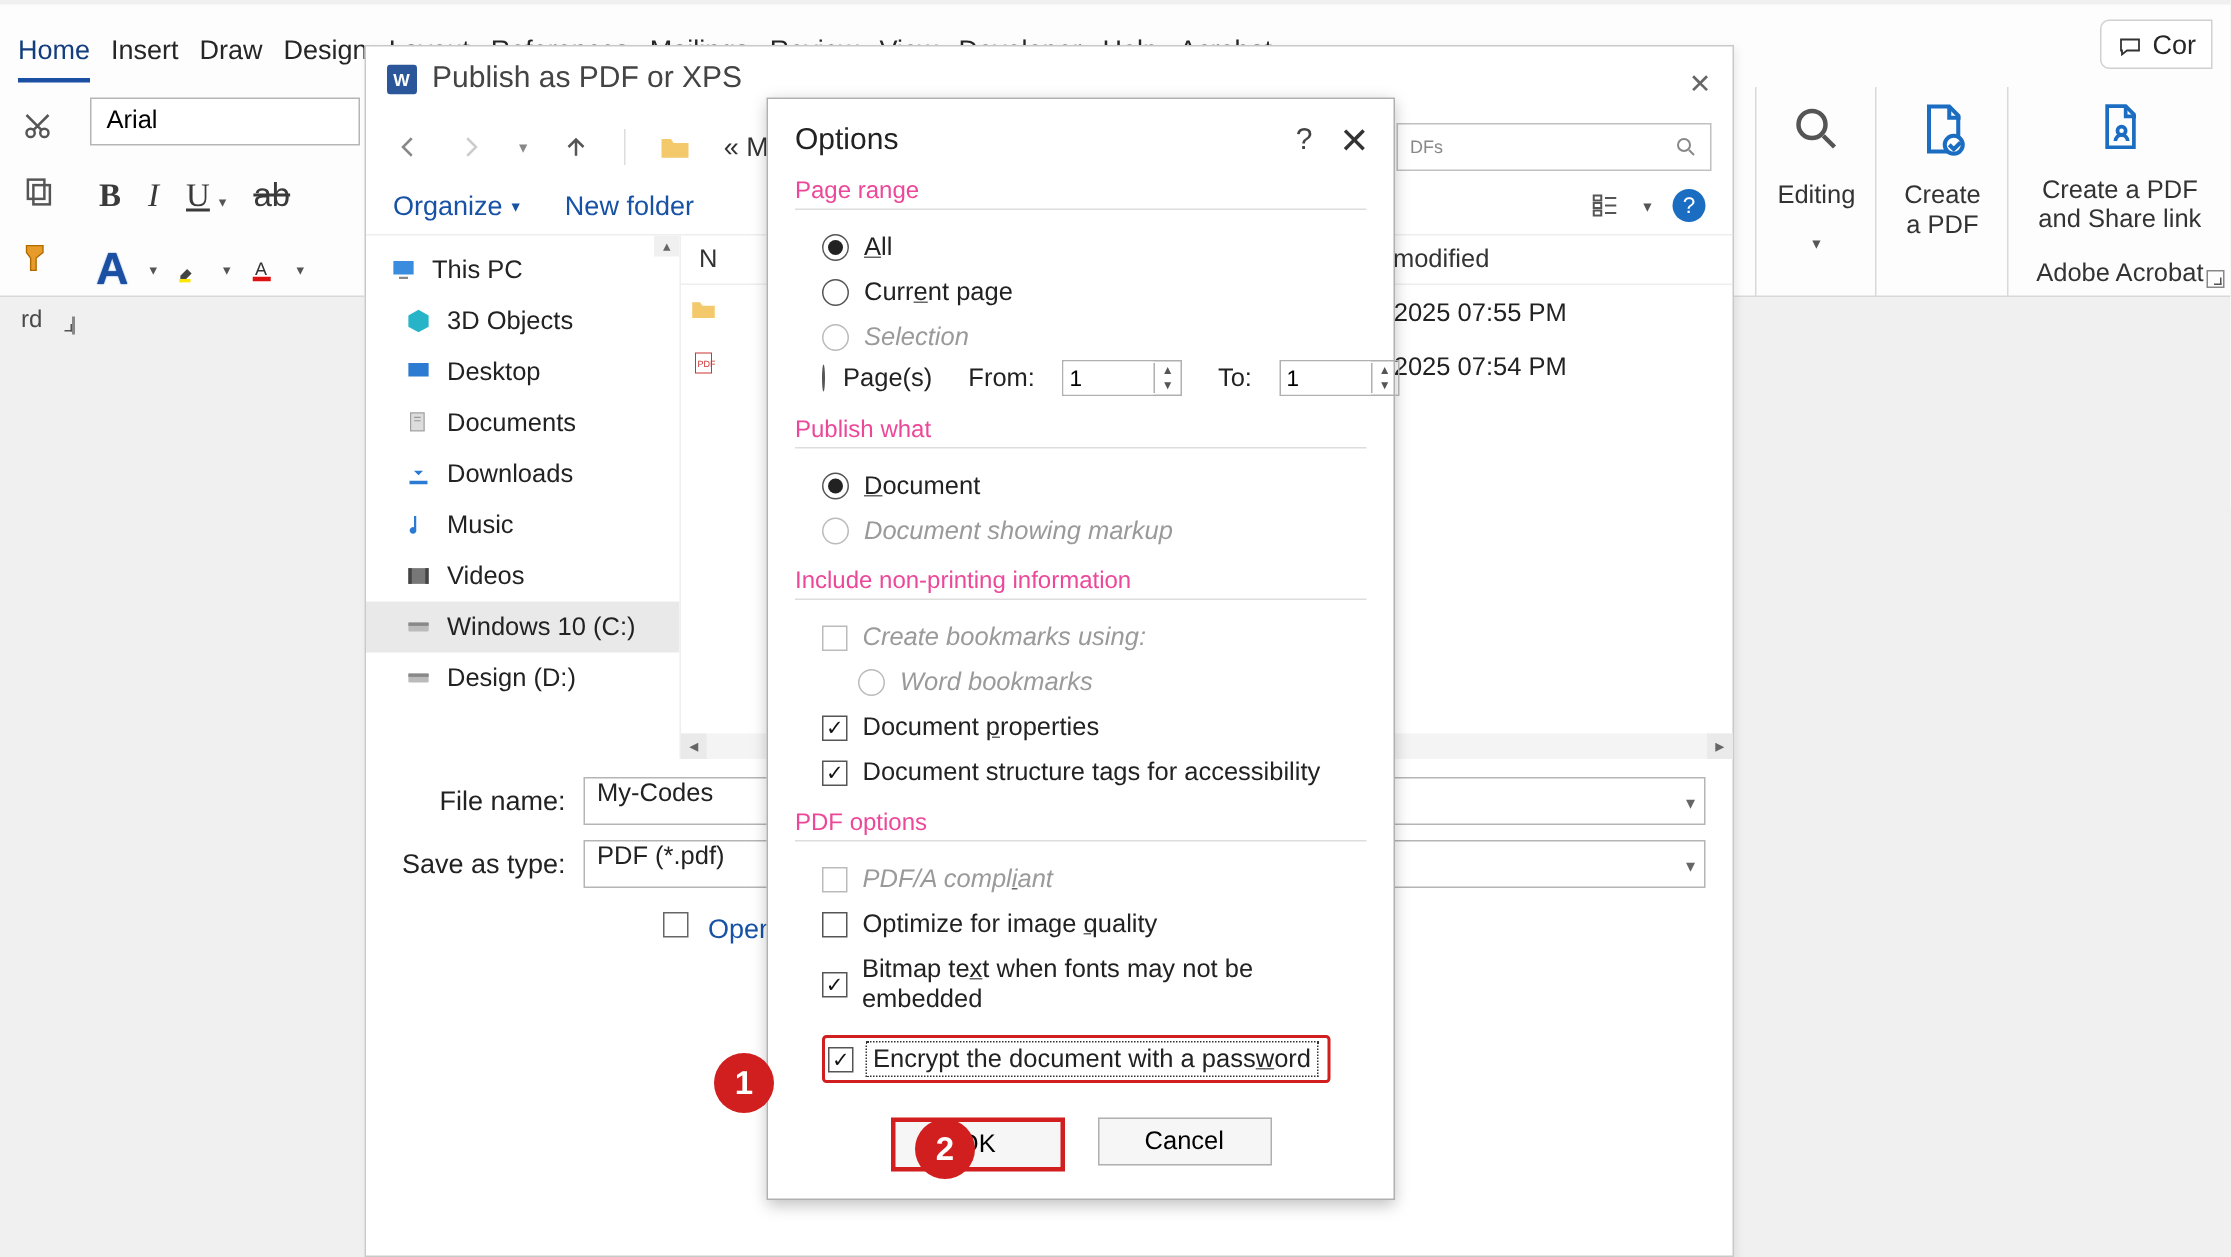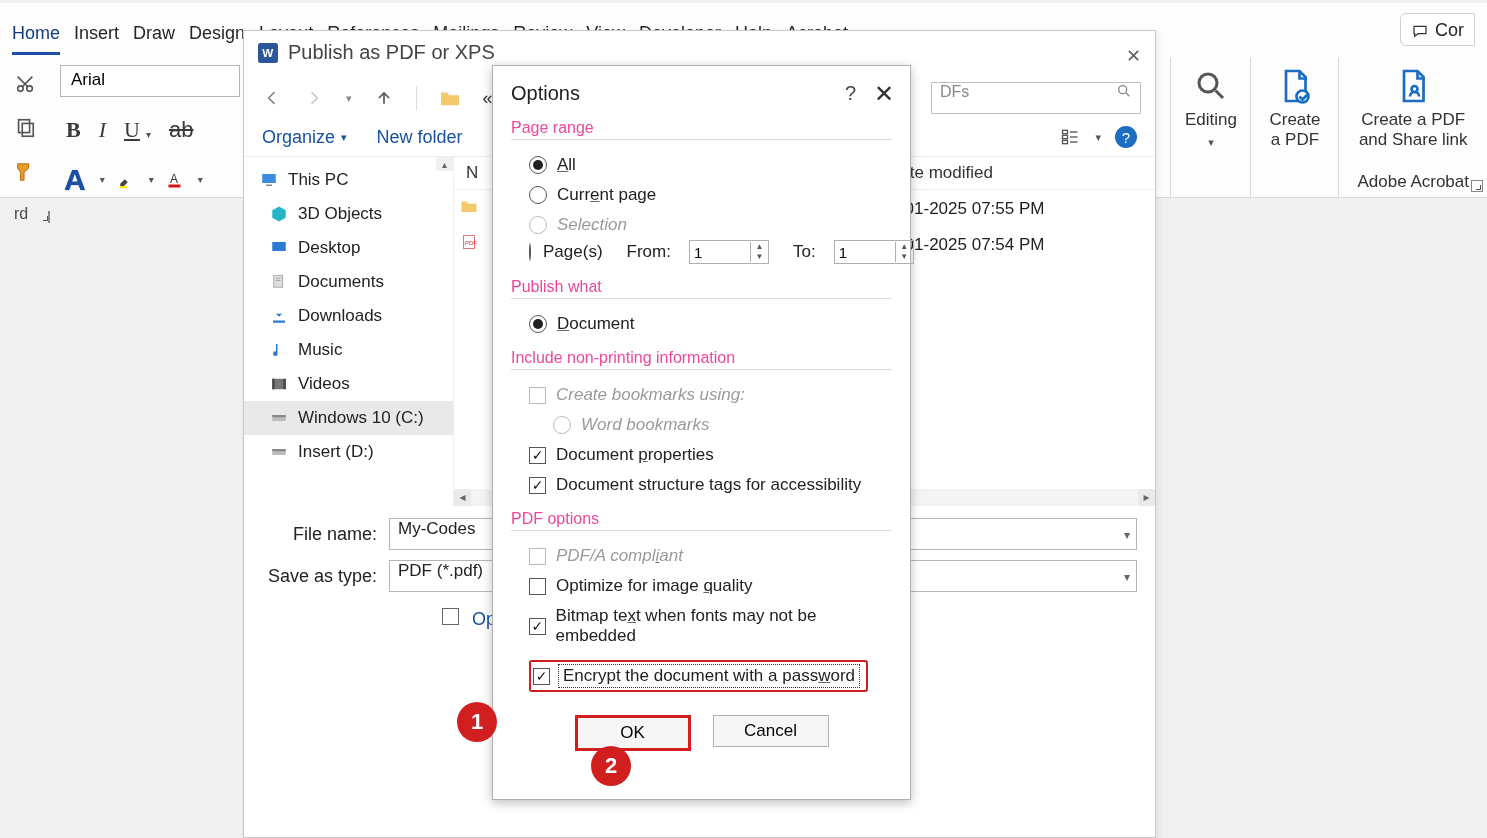--- a/index.html
+++ b/index.html
@@ -26,40 +26,40 @@
 .font-row .caret { font-size:10px; color:#555; margin-left:-12px; position:relative; top:5px;}
 .style-row { display:flex; gap:12px; align-items:center; padding-left:4px;}
 .textFx { color:#1a4fa3; font-weight:700; font-size:30px; text-shadow:0 0 1px #1a4fa3; margin-right:2px;}
 .highlighter { width:20px;height:18px; }
 .font-color { width:20px; height:18px; }
 .dialog-launcher { width:12px;height:12px; border:1px solid #888; position:relative; margin-left:14px; align-self:flex-end;}
 .dialog-launcher::after { content:""; position:absolute; right:1px; bottom:1px; width:4px; height:4px; border-right:1px solid #555; border-bottom:1px solid #555;}
 
 
 .ribbon-right { position:absolute; right:0; top:55px; display:flex; height:140px; }
-.group { border-left:1px solid #d9d9d9; padding:10px 18px 0 18px; text-align:center; display:flex; flex-direction:column; align-items:center; justify-content:flex-start; gap:6px; font-size:17px; color:#333;}
+.group { border-left:1px solid #d9d9d9; padding:10px 18px 0 18px; text-align:center; display:flex; flex-direction:column; align-items:center; justify-content:flex-start; gap:16px; font-size:17px; color:#333;}
 .group svg { width:36px; height:36px; }
 .group .cap { margin-top:auto; margin-bottom:6px; font-size:17px; color:#333; }
 .group .lbl { font-size:17px; line-height:1.15;}
 .rd-icon { color:#555; }
 .pdf-ic { color:#1b6dc1; }
 .editing-col { width:80px; }
 .launcher-sq { position:absolute; right:4px; bottom:6px; width:12px; height:12px; border:1px solid #888;}
 .launcher-sq::after{content:"";position:absolute;right:1px;bottom:1px;width:4px;height:4px;border-right:1px solid #555;border-bottom:1px solid #555;}
 
 
 .publish { position:absolute; left:243px; top:30px; width:913px; height:808px; background:#fff; border:1px solid #c9c9c9; box-shadow:2px 2px 6px rgba(0,0,0,.08);}
 .publish-title { display:flex; align-items:center; gap:10px; padding:10px 14px; font-size:20px; color:#444;}
 .publish-title svg { width:20px; height:20px; }
 .publish-close { position:absolute; right:14px; top:14px; font-size:18px; color:#666; cursor:pointer;}
 .nav-row { display:flex; align-items:center; gap:22px; padding:8px 14px 8px 18px; color:#555; font-size:20px;}
 .nav-row svg.navarr { width:20px; height:20px; }
 .nav-row svg.folder { width:22px; height:18px; }
 .crumbs { flex:0 0 auto; font-size:18px; color:#333;}
-.search-box { margin-left:auto; border:1px solid #c0c0c0; width:210px; height:32px; display:flex; align-items:flex-start; padding:0 8px; color:#888; font-size:16px;}
+.search-box { margin-left:auto; border:1px solid #c0c0c0; width:210px; height:32px; display:flex; align-items:center; padding:0 8px; color:#888; font-size:12px;}
 .search-box svg { width:16px; height:16px; margin-left:auto;}
 .toolbar-row { display:flex; align-items:center; gap:30px; padding:4px 18px 8px 18px; font-size:18px; color:#1852a5;}
 .toolbar-row .organize { display:flex; align-items:center; gap:6px;}
 .toolbar-row .view-icons { margin-left:auto; display:flex; align-items:center; gap:14px; color:#555;}
 .toolbar-row .help-ic { width:22px;height:22px; background:#1b6dc1; color:#fff; border-radius:50%; display:flex; align-items:center; justify-content:center; font-size:15px;}
 
 .explorer { display:flex; height:350px; border-top:1px solid #eee;}
 .nav-pane { width:210px; border-right:1px solid #eee; overflow:hidden; position:relative; padding-top:6px;}
 .nav-scroll { position:absolute; right:0; top:0; width:17px; height:14px; background:#f0f0f0; display:flex; align-items:center; justify-content:center; font-size:10px; color:#666;}
 .nav-item { display:flex; align-items:center; gap:10px; padding:7px 10px 7px 26px; font-size:17px; color:#222; cursor:pointer;}
@@ -80,21 +80,21 @@
 .form-row { display:flex; align-items:center; gap:12px; margin-bottom:10px;}
 .form-row label { width:115px; text-align:right;}
 .text-in { flex:1; height:32px; border:1px solid #b5b5b5; padding:0 26px 0 8px; font-size:17px; position:relative;}
 .text-in .dd { position:absolute; right:6px; top:9px; font-size:12px; color:#666;}
 .check-in { width:17px; height:17px; border:1px solid #666; display:inline-block; margin-right:8px;}
 .blue-link { color:#1852a5;}
 .right-opts { margin-left:350px; margin-top:-8px; display:flex; flex-direction:column; gap:10px; font-size:18px;}
 .opt-btn { width:100px; height:30px; border:1px solid #b5b5b5; background:#f8f8f8; font-size:16px; text-align:center; line-height:28px;}
 
 
-.options { position:absolute; left:492px; top:65px; width:419px; height:735px; background:#fff; border:1px solid #b0b0b0; box-shadow:0 3px 10px rgba(0,0,0,.25); padding:16px 18px 14px 18px; font-size:17px; color:#222;}
+.options { position:absolute; left:511px; top:65px; width:419px; height:735px; background:#fff; border:1px solid #b0b0b0; box-shadow:0 3px 10px rgba(0,0,0,.25); padding:16px 18px 14px 18px; font-size:17px; color:#222;}
 .options h1 { font-size:20px; font-weight:400; margin-bottom:14px;}
 .options .opt-help { position:absolute; right:54px; top:16px; font-size:20px; color:#444;}
 .options .opt-close { position:absolute; right:16px; top:14px; font-size:24px; color:#333; cursor:pointer;}
 .sec-title { font-size:16px; color:#ec4899; margin:8px 0 6px 0;}
 .sec-rule { border-bottom:1px solid #ddd; margin-bottom:10px; padding-bottom:2px;}
 .radio-row, .check-row { display:flex; align-items:center; gap:10px; padding:5px 0 5px 18px; font-size:17px;}
 .radio { width:18px; height:18px; border:1px solid #555; border-radius:50%; display:flex; align-items:center; justify-content:center;}
 .radio.sel::after { content:""; width:10px; height:10px; background:#222; border-radius:50%;}
 .radio.disabled { border-color:#bbb;}
 .chk { width:17px; height:17px; border:1px solid #555; display:flex; align-items:center; justify-content:center; font-size:14px; line-height:1;}
@@ -333,21 +333,21 @@
             <rect x="3" y="8" width="18" height="8" rx="1" fill="#bbb"></rect>
             <rect x="3" y="8" width="18" height="3" fill="#888"></rect>
           </svg>
           <span>Windows 10 (C:)</span>
         </div>
       <div class="nav-item">
           <svg viewBox="0 0 24 24">
             <rect x="3" y="8" width="18" height="8" rx="1" fill="#bbb"></rect>
             <rect x="3" y="8" width="18" height="3" fill="#888"></rect>
           </svg>
-          <span>Insert (D:)</span>
+          <span>Design (D:)</span>
         </div>
     </div>
     <div class="file-pane">
       <div class="file-header">
         <span class="col-name">N</span>
         <span>Date modified</span>
       </div>
       <div class="file-list">
         <div class="file-row">
           <span class="fic"><svg width="18" height="16" viewBox="0 0 24 20">
@@ -432,20 +432,24 @@
           <span>▼</span>
         </span>
       </span>
   </div>
 
   <div class="sec-title sec-rule" style="margin-top:14px;">Publish what</div>
   <div class="radio-row">
       <span class="radio sel"></span>
       <span><span class="u">D</span>ocument</span>
     </div>
+  <div class="radio-row">
+      <span class="radio disabled"></span>
+      <span class="lbl-dis">Document showing markup</span>
+    </div>
 
   <div class="sec-title sec-rule" style="margin-top:10px;">Include non-printing information</div>
   <div class="check-row">
       <span class="chk disabled"></span>
       <span class="lbl-dis">Create bookmarks using:</span>
     </div>
   <div class="radio-row" style="padding-left:42px;">
       <span class="radio disabled"></span>
       <span class="lbl-dis">Word bookmarks</span>
     </div>

